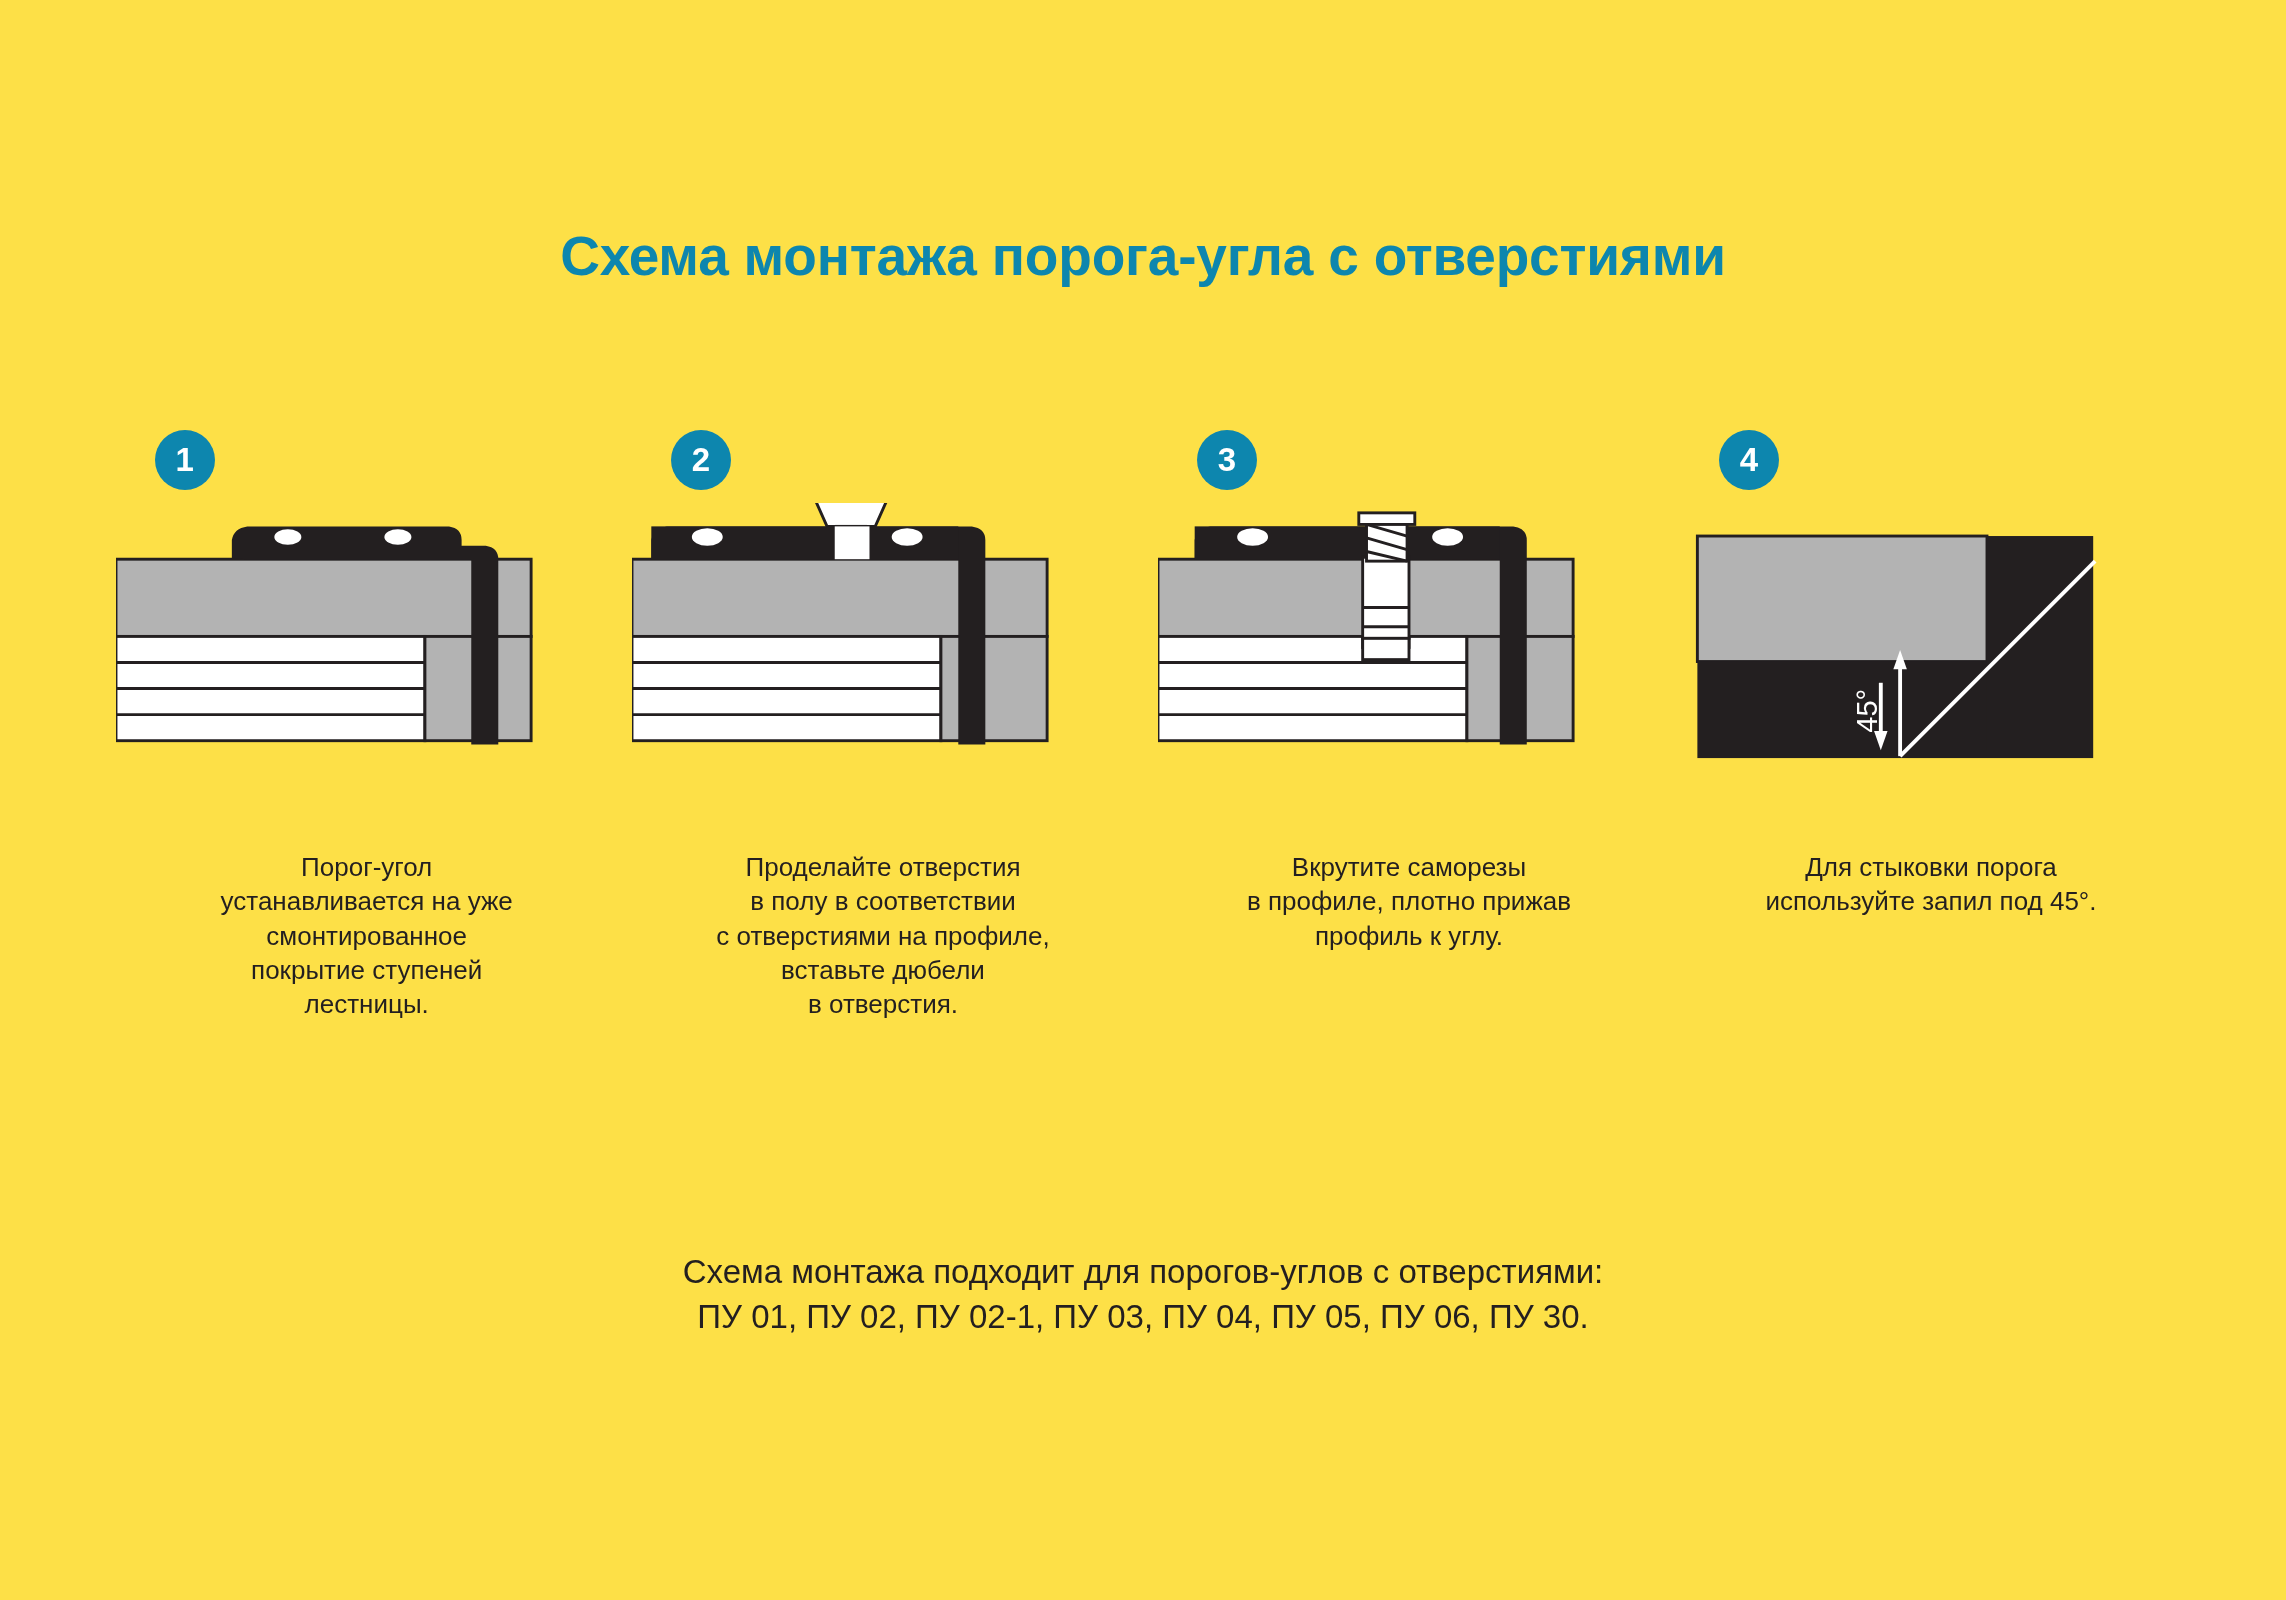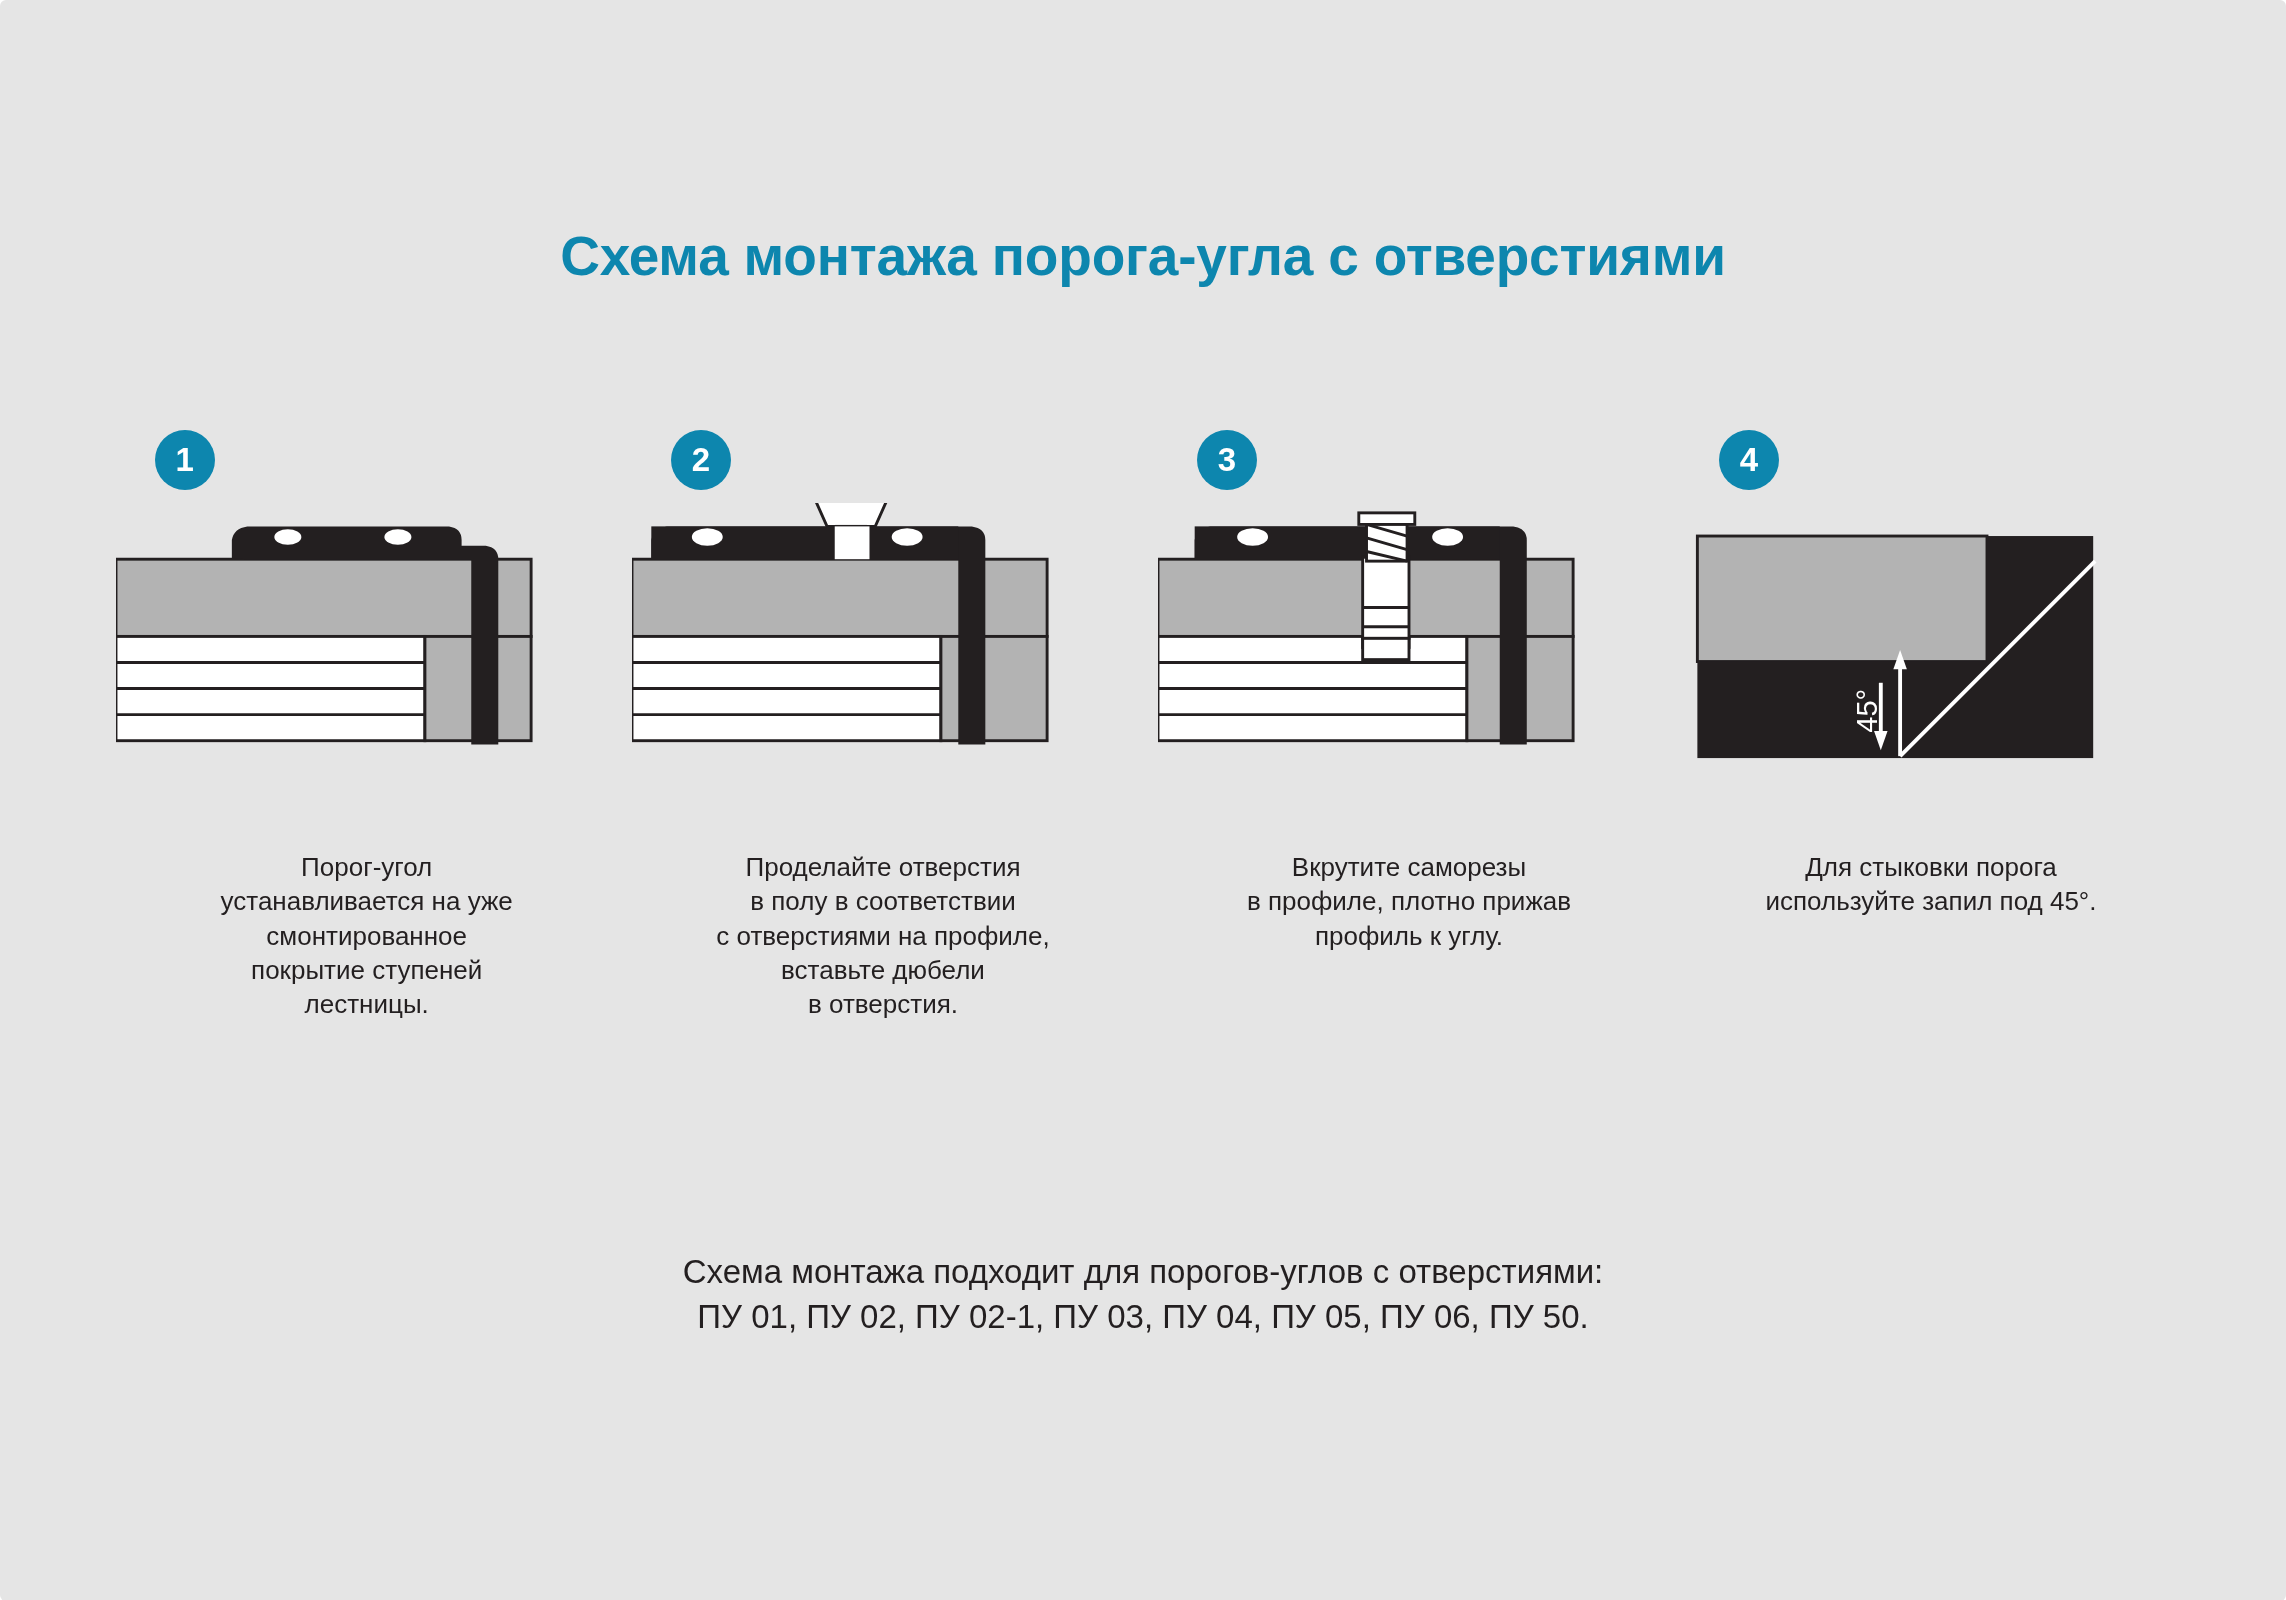--- a/index.html
+++ b/index.html
@@ -13,22 +13,21 @@
     font-family: "Liberation Sans", sans-serif;
     color: #231f20;
     overflow: hidden;
     position: relative;
   }
   .page {
     position: absolute;
     left: 0; top: 0;
     width: 2286px;
     height: 1601px;
-    background: #e5e5e5;
-    border-radius: 6px;
+    background: #fde047;
   }
   .title {
     position: absolute;
     left: 0;
     top: 224px;
     width: 2286px;
     text-align: center;
     font-size: 55px;
     font-weight: bold;
     color: #0d86ae;
@@ -224,16 +223,16 @@
           <text x="204" y="215" fill="#ffffff" font-family="Liberation Sans, sans-serif" font-size="30" transform="rotate(-90 204 215)" text-anchor="middle">45°</text>
         </svg>
       </div>
       <div class="caption">Для стыковки порога
 используйте запил под 45°.</div>
     </div>
 
   </div>
 
   <div class="footer">Схема монтажа подходит для порогов-углов с отверстиями:
-ПУ 01, ПУ 02, ПУ 02-1, ПУ 03, ПУ 04, ПУ 05, ПУ 06, ПУ 50.</div>
+ПУ 01, ПУ 02, ПУ 02-1, ПУ 03, ПУ 04, ПУ 05, ПУ 06, ПУ 30.</div>
 
 </div>
 
 
 </body></html>

